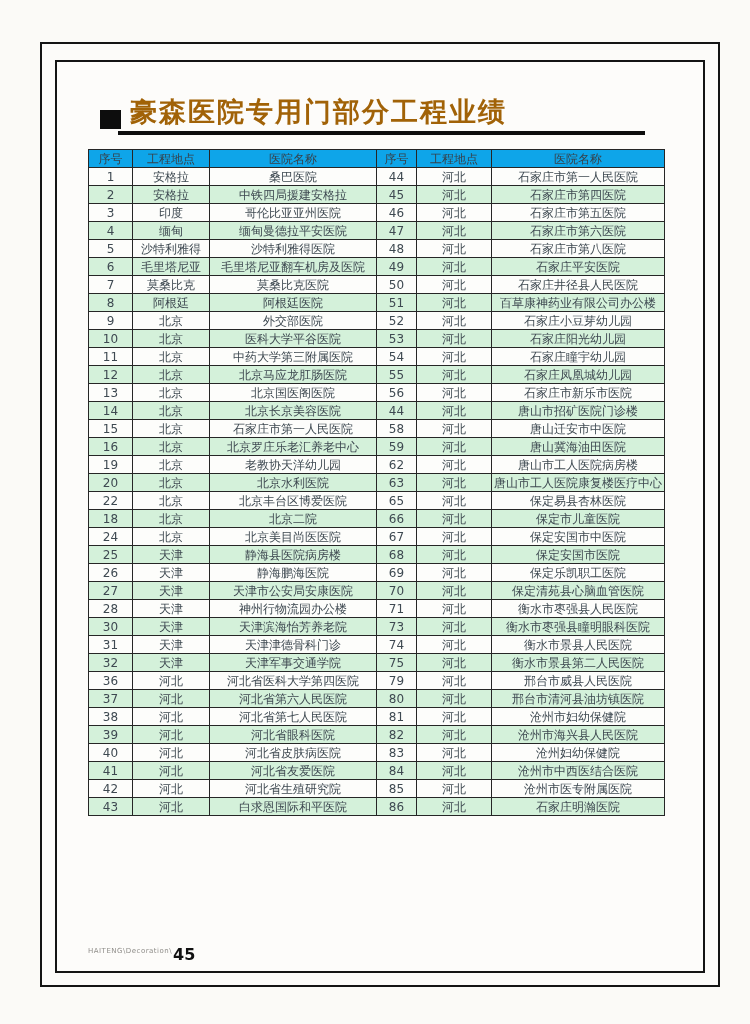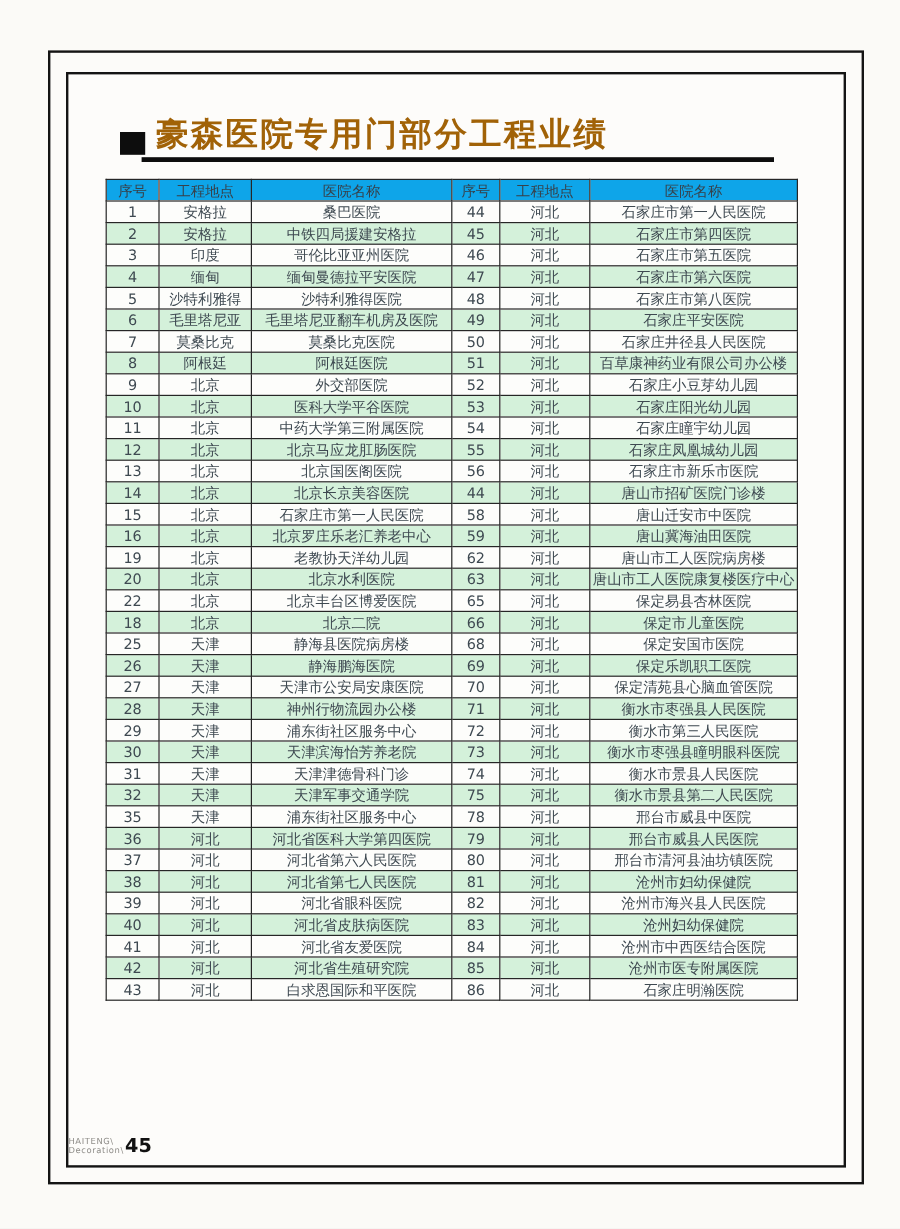--- a/index.html
+++ b/index.html
@@ -85,25 +85,26 @@
   .col4 { width: 75px; }
   .col5 { width: 172px; }
   .page-footer {
     position: absolute;
     left: 57px; top: 947px;
     display: flex;
     align-items: flex-start;
   }
   .brand {
     display: flex;
-    flex-direction: column;
+    flex-direction: row;
     font-size: 7px;
     line-height: 8px;
     color: #8f8d89;
     letter-spacing: 0.5px;
+    padding-left: 31px;
   }
   .page-num {
     font-size: 16px;
     font-weight: bold;
     color: #111;
     margin-left: 1px;
     line-height: 16px;
   }
 </style>
 </head>
@@ -291,20 +292,28 @@
         </tr>
         <tr>
           <td>18</td>
           <td>北京</td>
           <td>北京二院</td>
           <td>66</td>
           <td>河北</td>
           <td>保定市儿童医院</td>
         </tr>
         <tr>
+          <td>24</td>
+          <td>北京</td>
+          <td>北京美目尚医医院</td>
+          <td>67</td>
+          <td>河北</td>
+          <td>保定安国市中医院</td>
+        </tr>
+        <tr>
           <td>25</td>
           <td>天津</td>
           <td>静海县医院病房楼</td>
           <td>68</td>
           <td>河北</td>
           <td>保定安国市医院</td>
         </tr>
         <tr>
           <td>26</td>
           <td>天津</td>
@@ -323,28 +332,20 @@
         </tr>
         <tr>
           <td>28</td>
           <td>天津</td>
           <td>神州行物流园办公楼</td>
           <td>71</td>
           <td>河北</td>
           <td>衡水市枣强县人民医院</td>
         </tr>
         <tr>
-          <td>29</td>
-          <td>天津</td>
-          <td>浦东街社区服务中心</td>
-          <td>72</td>
-          <td>河北</td>
-          <td>衡水市第三人民医院</td>
-        </tr>
-        <tr>
           <td>30</td>
           <td>天津</td>
           <td>天津滨海怡芳养老院</td>
           <td>73</td>
           <td>河北</td>
           <td>衡水市枣强县瞳明眼科医院</td>
         </tr>
         <tr>
           <td>31</td>
           <td>天津</td>
@@ -353,28 +354,20 @@
           <td>河北</td>
           <td>衡水市景县人民医院</td>
         </tr>
         <tr>
           <td>32</td>
           <td>天津</td>
           <td>天津军事交通学院</td>
           <td>75</td>
           <td>河北</td>
           <td>衡水市景县第二人民医院</td>
-        </tr>
-        <tr>
-          <td>35</td>
-          <td>天津</td>
-          <td>浦东街社区服务中心</td>
-          <td>78</td>
-          <td>河北</td>
-          <td>邢台市威县中医院</td>
         </tr>
         <tr>
           <td>36</td>
           <td>河北</td>
           <td>河北省医科大学第四医院</td>
           <td>79</td>
           <td>河北</td>
           <td>邢台市威县人民医院</td>
         </tr>
         <tr>

